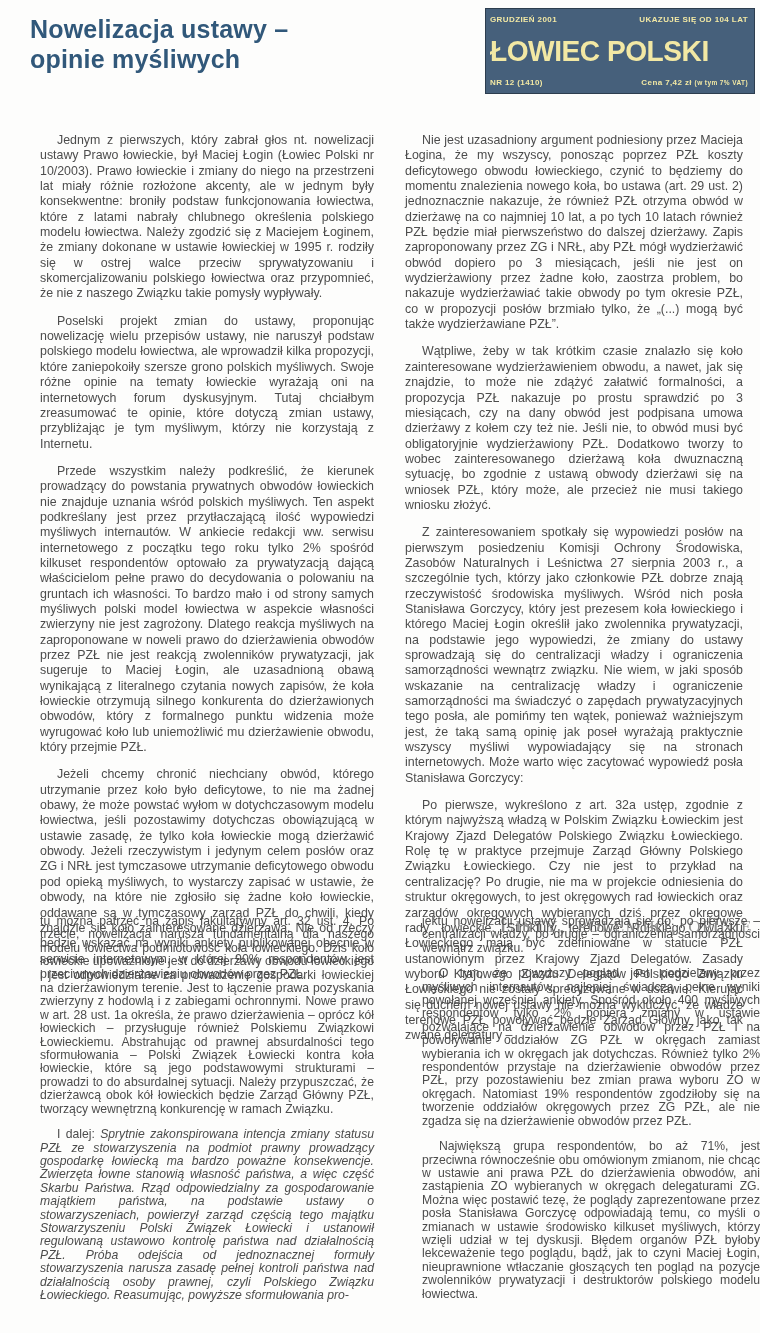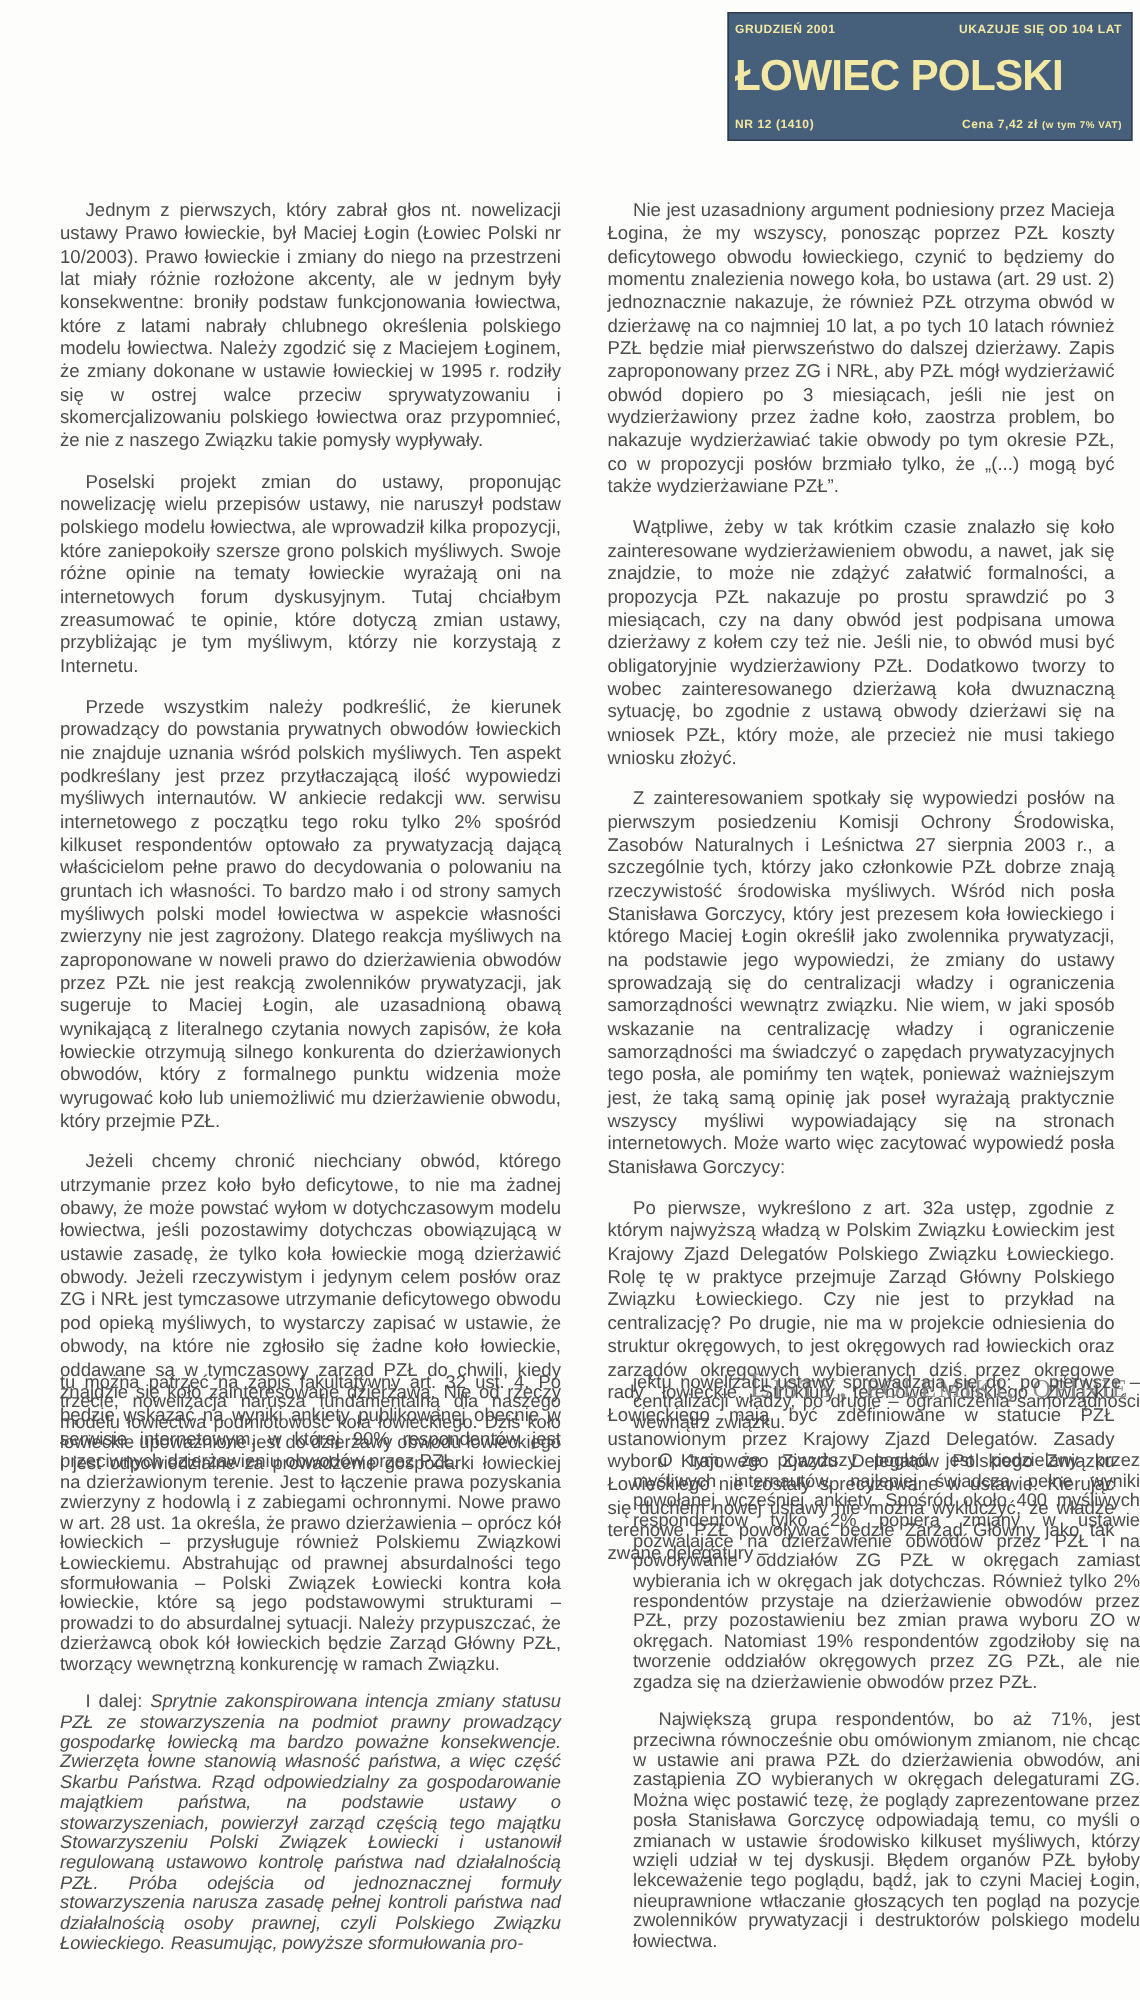--- a/index.html
+++ b/index.html
@@ -76,20 +76,21 @@
     padding-right:20px;
     font-size:14px;font-weight:700;color:#3b3b3b;
     letter-spacing:0.3px;
   }
 </style>
 </head>
 <body>
 
 <div class="page">
 
+  <h1 class="title"><span>Nowelizacja ustawy –</span><br><span>opinie myśliwych</span></h1>
 
   <div class="masthead">
     <div class="masthead-right">
       <div class="mast-row">
         <span>GRUDZIEŃ 2001</span>
         <span>UKAZUJE SIĘ OD 104 LAT</span>
       </div>
       <div class="logo-title">ŁOWIEC POLSKI</div>
       <div class="mast-row">
         <span>NR 12 (1410)</span>

